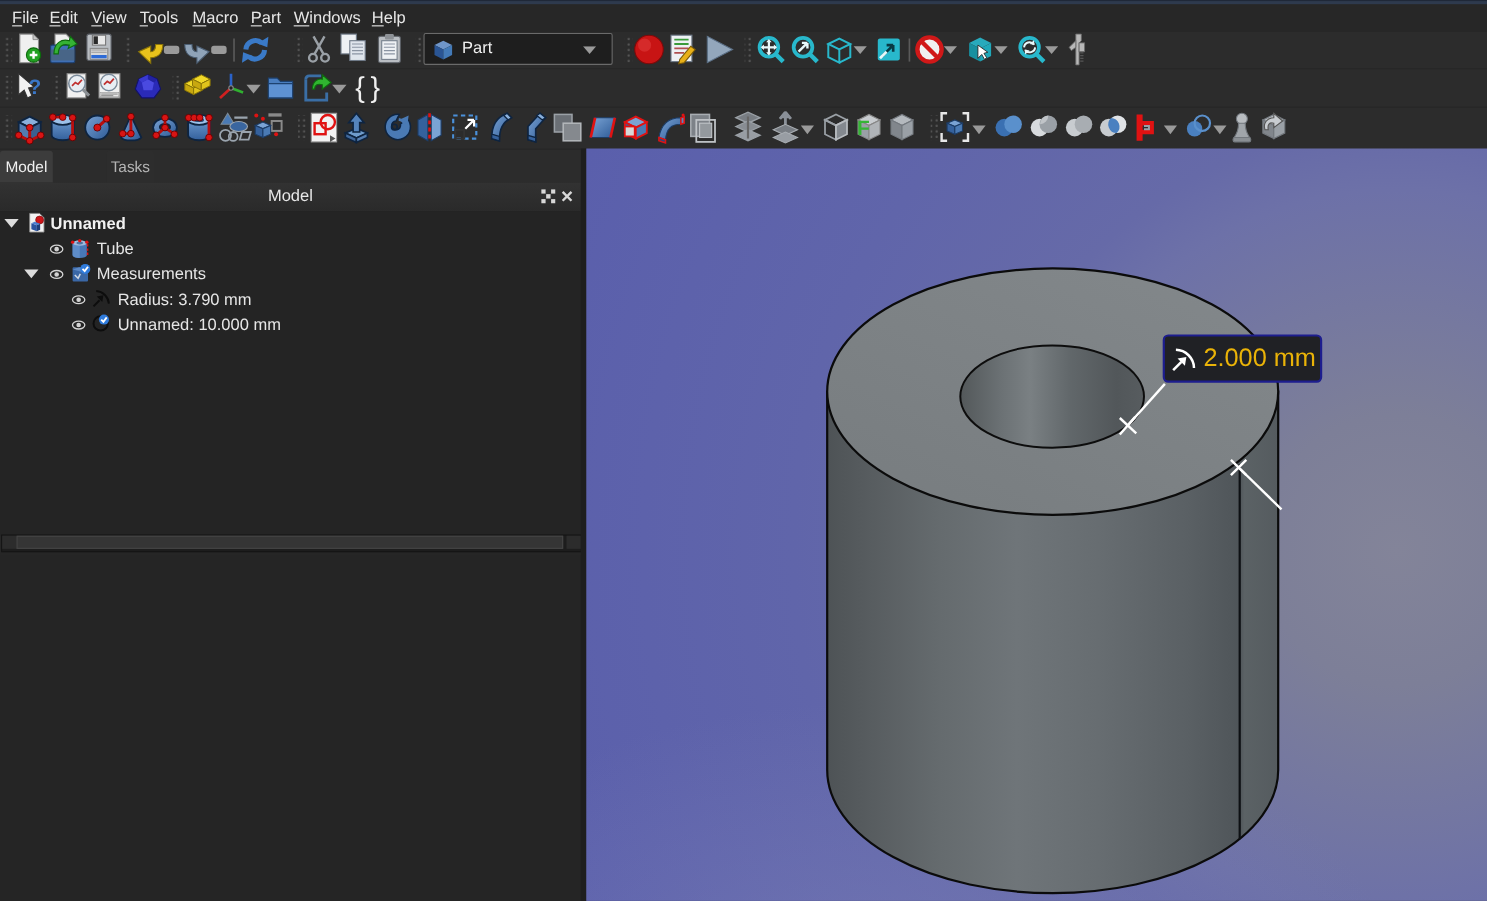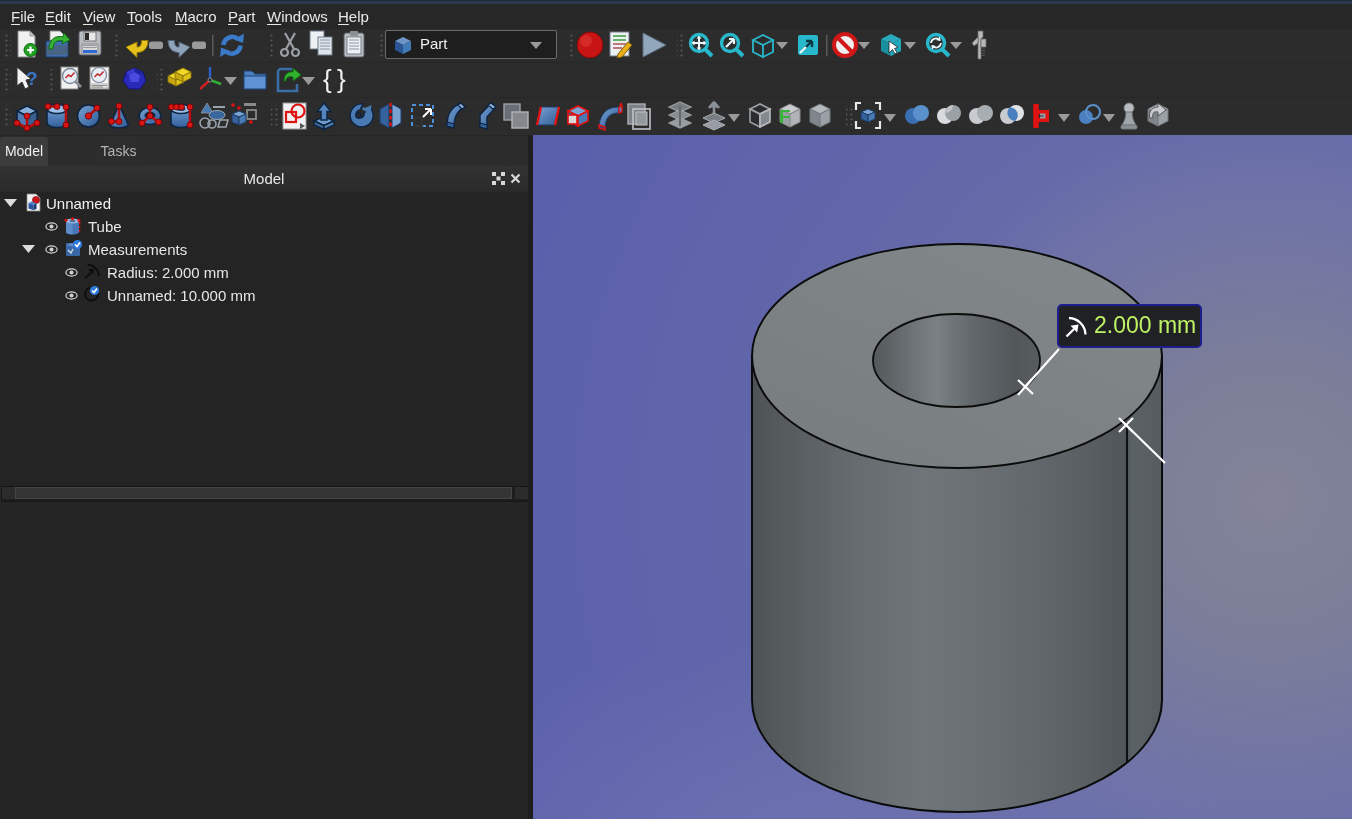--- a/index.html
+++ b/index.html
@@ -33,21 +33,21 @@
      background:#1d1d1d;border:1px solid #161616;}
   #lowpanel{position:absolute;left:0;top:370px;width:528px;height:314px;background:#252525;}
   #panelrightedge{position:absolute;left:528px;top:0;width:5px;height:684px;background:#1e1e1e;}
   
   #viewport{left:533px;top:135px;width:819px;height:684px;
     background:
       radial-gradient(ellipse 620px 330px at 270px 750px, rgba(125,129,183,0.55) 0%, rgba(125,129,183,0.0) 75%),
       radial-gradient(circle 820px at 737px 365px,
        #838499 0%, #7d7f98 15%, #6d71a8 40%, #666aa8 47%, #6065aa 67%, #5a5fac 100%);}
   .mlabel{position:absolute;background:#202125;border:2px solid #1d1d8e;
-     border-radius:5px;color:#bef264;font-size:23px;display:flex;align-items:center;}
+     border-radius:5px;color:#eab308;font-size:23px;display:flex;align-items:center;}
 </style>
 </head>
 <body>
 <div id="app">
   <div id="topstrip" class="abs"></div>
   <div id="menubar" class="abs">
     <span class="mi" style="left:11px"><u>F</u>ile</span>
     <span class="mi" style="left:45px"><u>E</u>dit</span>
     <span class="mi" style="left:83px"><u>V</u>iew</span>
     <span class="mi" style="left:127px"><u>T</u>ools</span>
@@ -617,24 +617,24 @@
           <path d="M1 15.5 L6.5 10" stroke="#0d0d0d" stroke-width="1.8" fill="none"></path>
           <path d="M10 5.5 L4 6.5 L9 11.5 Z" fill="#0d0d0d"></path>
         </g>
 
         <g transform="translate(84,94)">
           <circle cx="7.5" cy="8" r="6.5" fill="none" stroke="#0d0d0d" stroke-width="1.8"></circle>
           <circle cx="10.5" cy="4.5" r="4.6" fill="#2f7bdc"></circle>
           <path d="M8 4.5 l2 2 l3 -4" stroke="#fff" stroke-width="1.7" fill="none"></path>
         </g>
       </svg>
-      <div class="trow" style="left:46px;top:0;font-weight:normal;color:#f2f2f2">Unnamed</div>
+      <div class="trow" style="left:46px;top:0;font-weight:bold;color:#f2f2f2">Unnamed</div>
       <div class="trow" style="left:88px;top:23px">Tube</div>
       <div class="trow" style="left:88px;top:46px">Measurements</div>
-      <div class="trow" style="left:107px;top:69px">Radius: 2.000 mm</div>
+      <div class="trow" style="left:107px;top:69px">Radius: 3.790 mm</div>
       <div class="trow" style="left:107px;top:92px">Unnamed: 10.000 mm</div>
     </div>
     <div id="hscroll">
       <div style="position:absolute;left:0;top:0;width:13px;height:12px;background:#2c2c2c;"></div>
       <div style="position:absolute;left:13px;top:0;width:497px;height:12px;background:#353535;border:1px solid #454545;box-sizing:border-box;"></div>
       <div style="position:absolute;right:0;top:0;width:13px;height:12px;background:#2c2c2c;"></div>
     </div>
     <div id="lowpanel"></div>
     <div id="panelrightedge"></div>
   </div>

